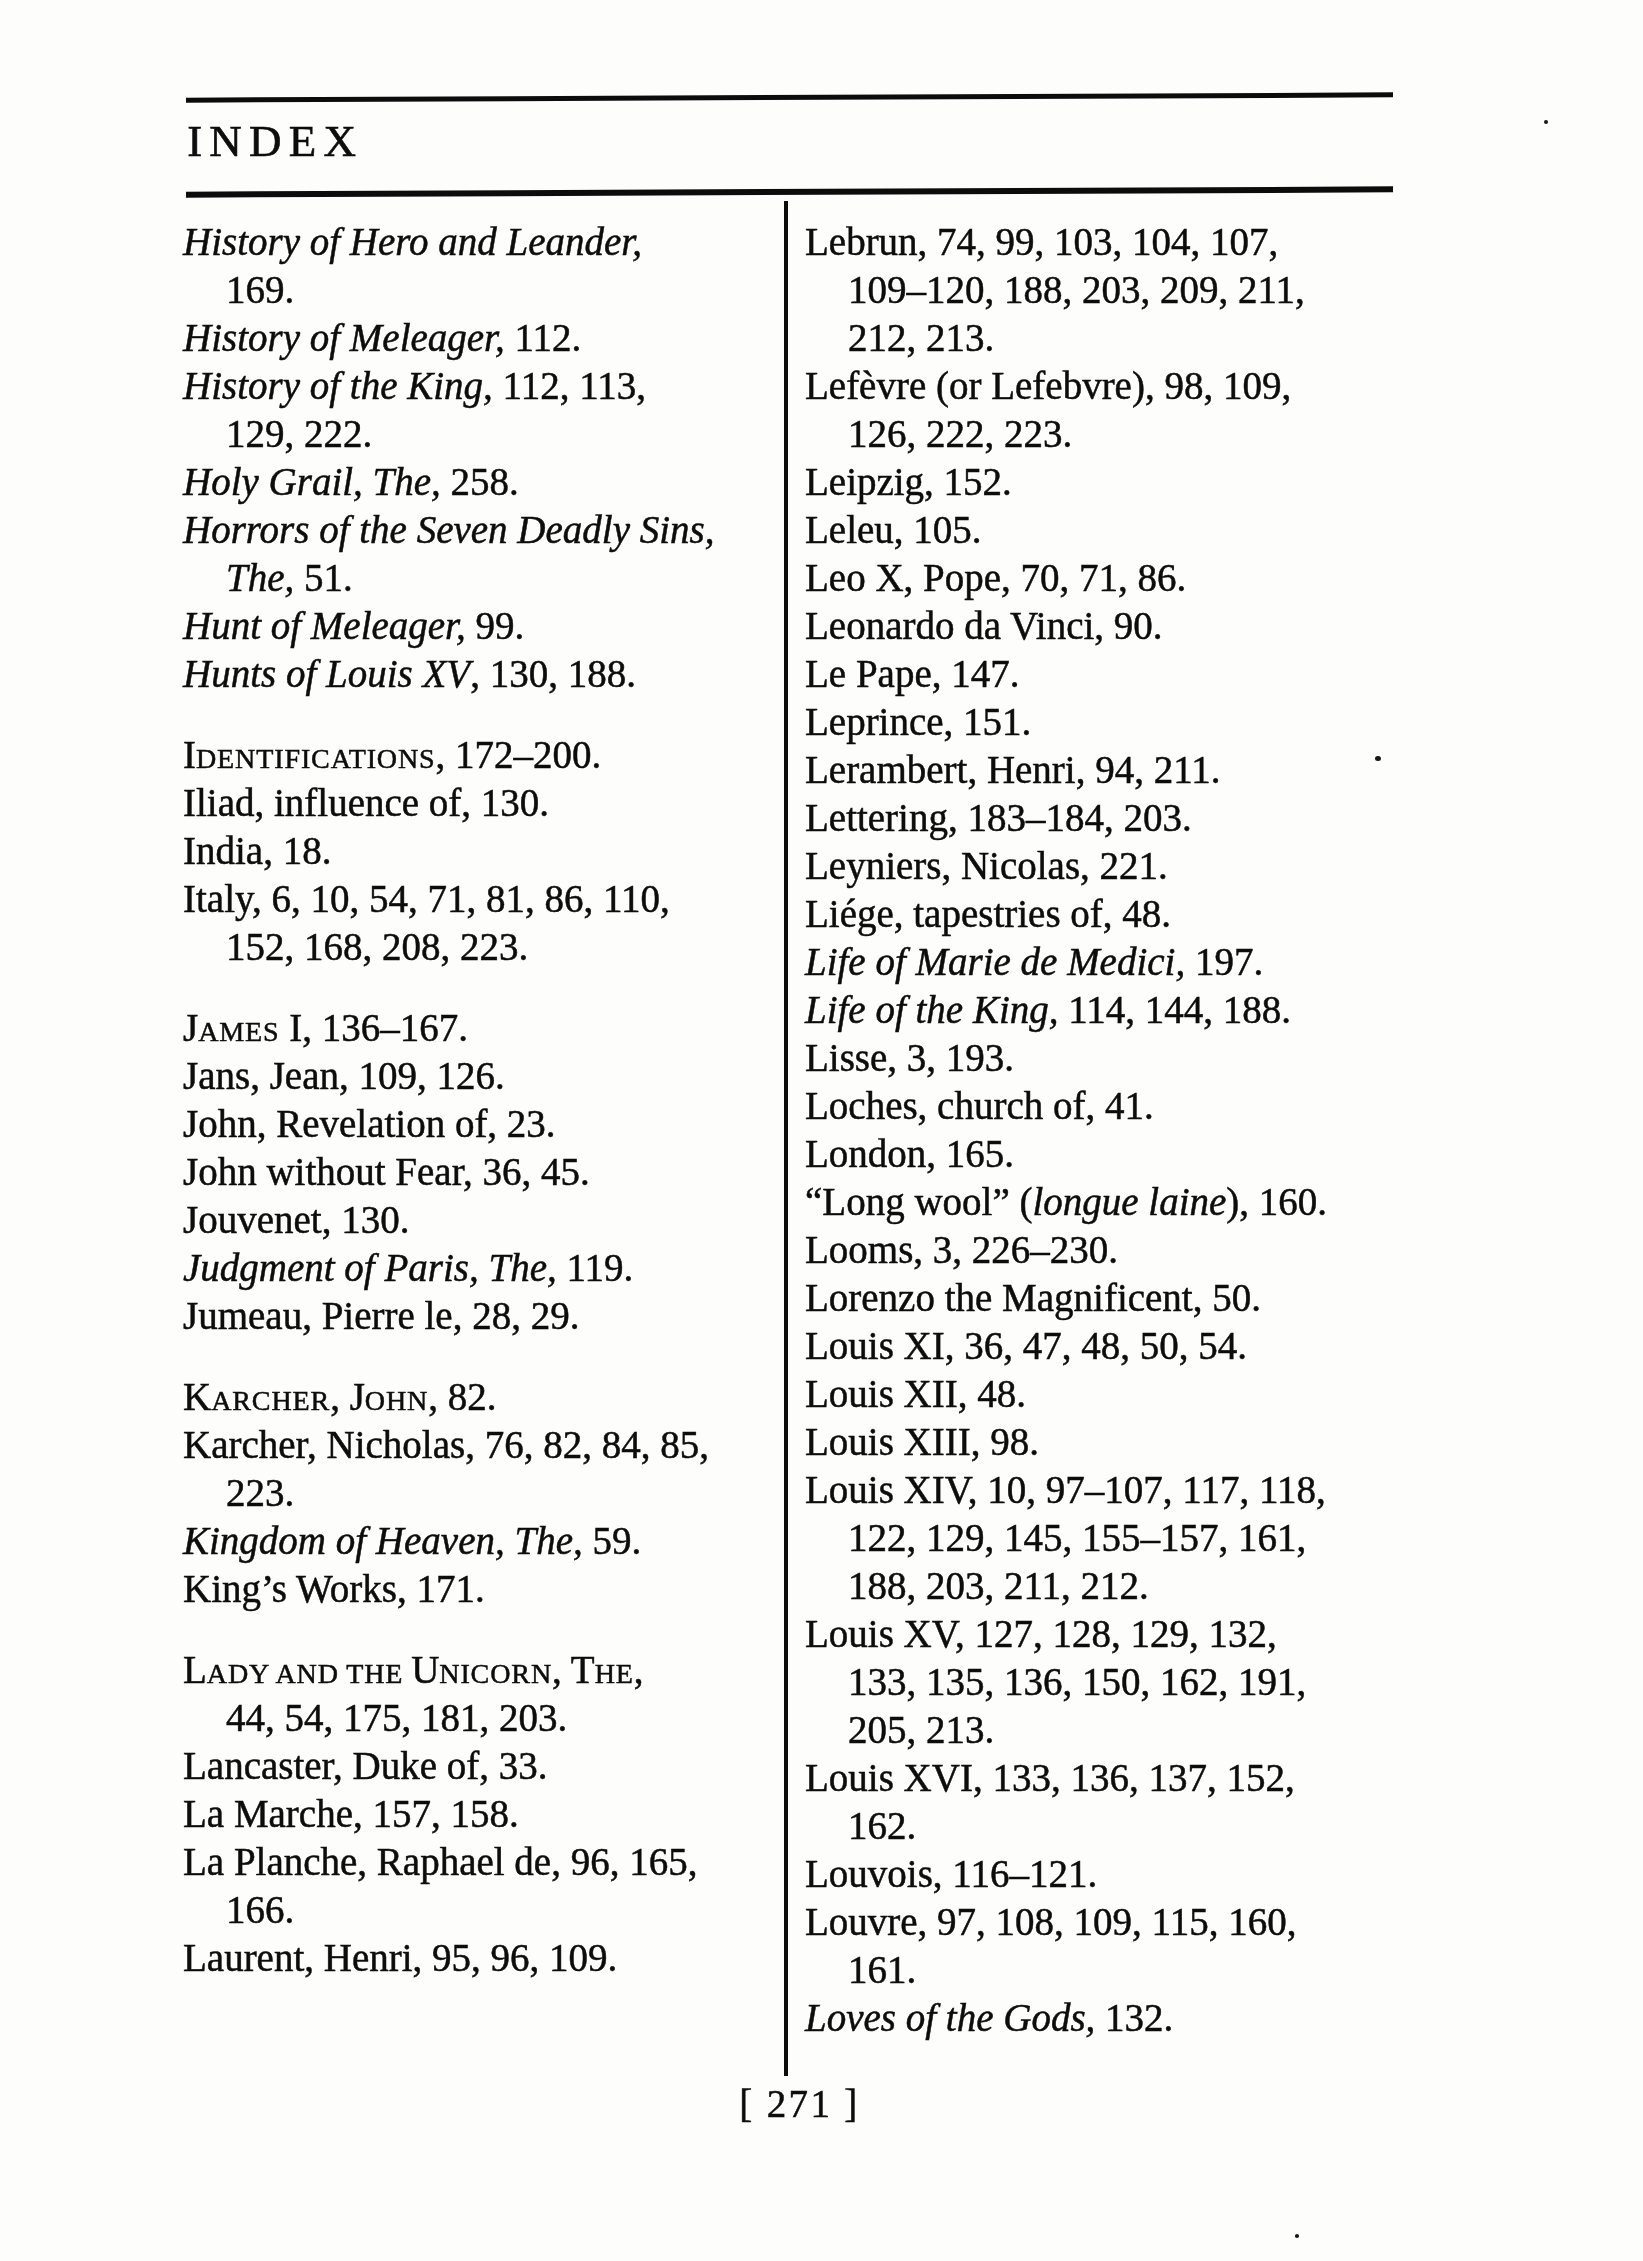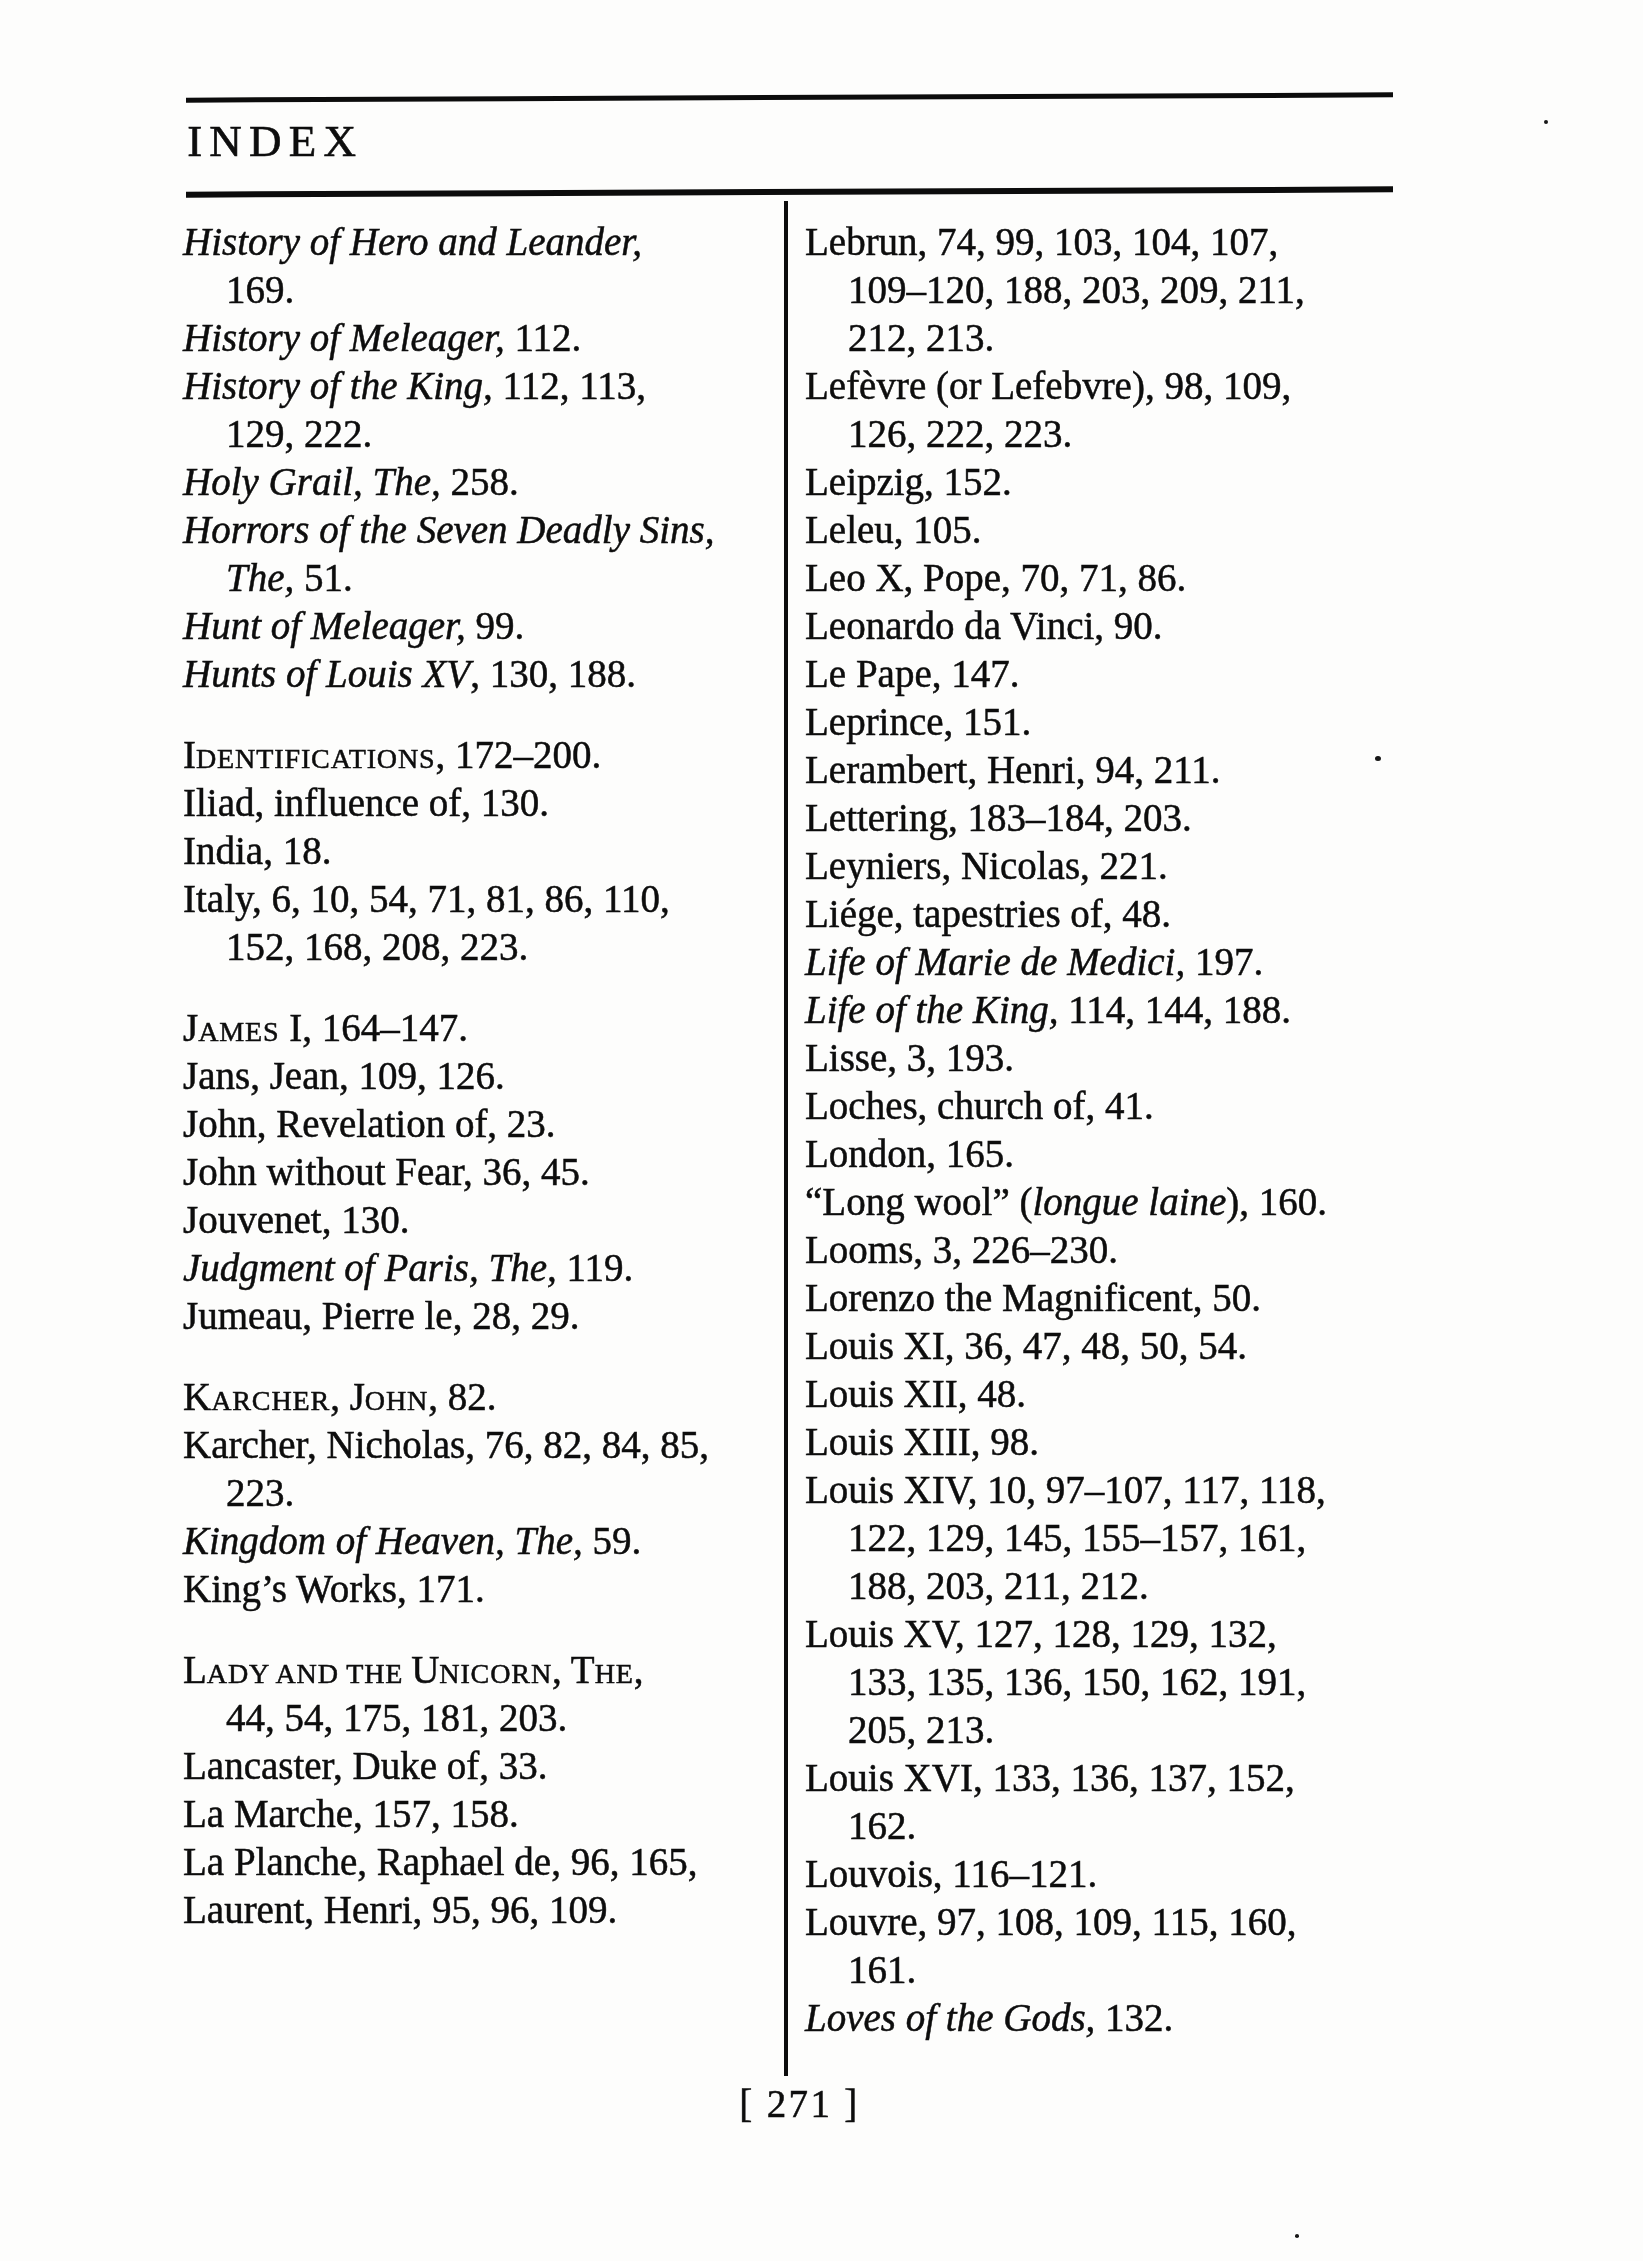--- a/index.html
+++ b/index.html
@@ -79,21 +79,21 @@
       <div class="line"><span class="seg-r">Iliad, influence of, 130.</span></div>
     </div>
     <div class="entry">
       <div class="line"><span class="seg-r">India, 18.</span></div>
     </div>
     <div class="entry">
       <div class="line just" style="word-spacing: 0px;"><span class="seg-r">Italy, 6, 10, 54, 71, 81, 86, 110,</span></div>
       <div class="line indent"><span class="seg-r">152, 168, 208, 223.</span></div>
     </div>
     <div class="entry gap">
-      <div class="line"><span class="seg-r">J</span><span class="seg-sc">AMES</span><span class="seg-r"> I, 164–147.</span></div>
+      <div class="line"><span class="seg-r">J</span><span class="seg-sc">AMES</span><span class="seg-r"> I, 136–167.</span></div>
     </div>
     <div class="entry">
       <div class="line"><span class="seg-r">Jans, Jean, 109, 126.</span></div>
     </div>
     <div class="entry">
       <div class="line"><span class="seg-r">John, Revelation of, 23.</span></div>
     </div>
     <div class="entry">
       <div class="line"><span class="seg-r">John without Fear, 36, 45.</span></div>
     </div>
@@ -124,20 +124,21 @@
       <div class="line indent"><span class="seg-r">44, 54, 175, 181, 203.</span></div>
     </div>
     <div class="entry">
       <div class="line"><span class="seg-r">Lancaster, Duke of, 33.</span></div>
     </div>
     <div class="entry">
       <div class="line"><span class="seg-r">La Marche, 157, 158.</span></div>
     </div>
     <div class="entry">
       <div class="line just" style="word-spacing: 0px;"><span class="seg-r">La Planche, Raphael de, 96, 165,</span></div>
+      <div class="line indent"><span class="seg-r">166.</span></div>
     </div>
     <div class="entry">
       <div class="line"><span class="seg-r">Laurent, Henri, 95, 96, 109.</span></div>
     </div>
   </div>
 
 <div class="col" id="col-right">
     <div class="entry">
       <div class="line just" style="word-spacing: 0px;"><span class="seg-r">Lebrun, 74, 99, 103, 104, 107,</span></div>
       <div class="line indent just" style="word-spacing: 0px;"><span class="seg-r">109–120, 188, 203, 209, 211,</span></div>

